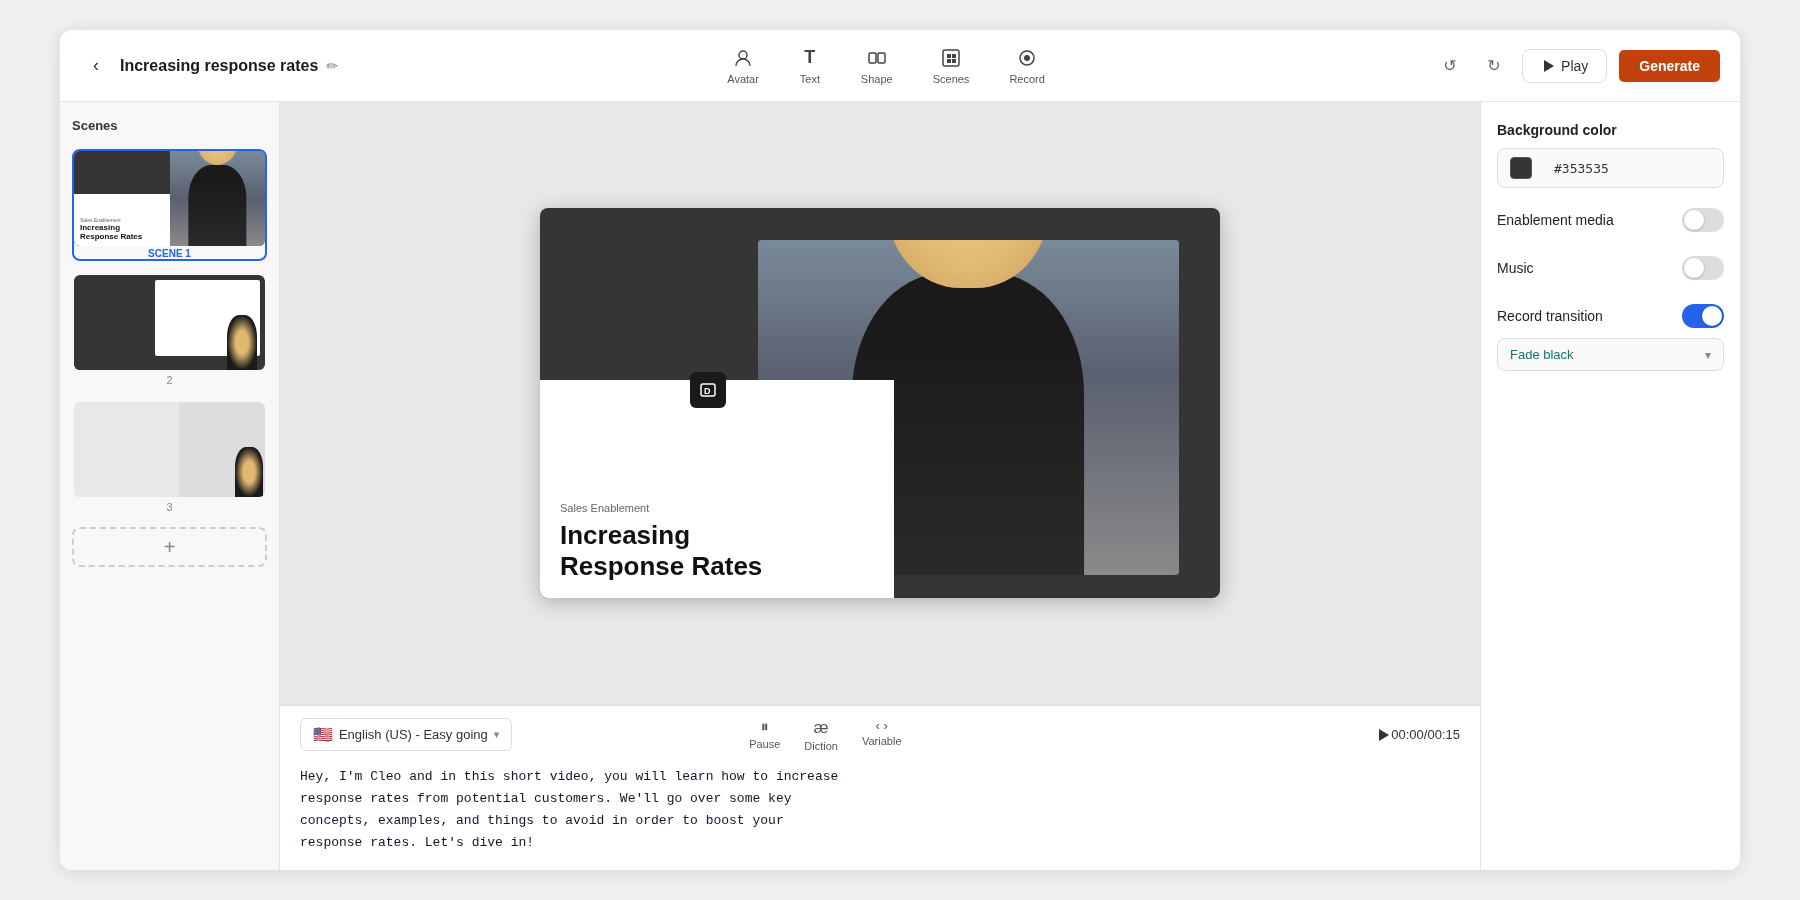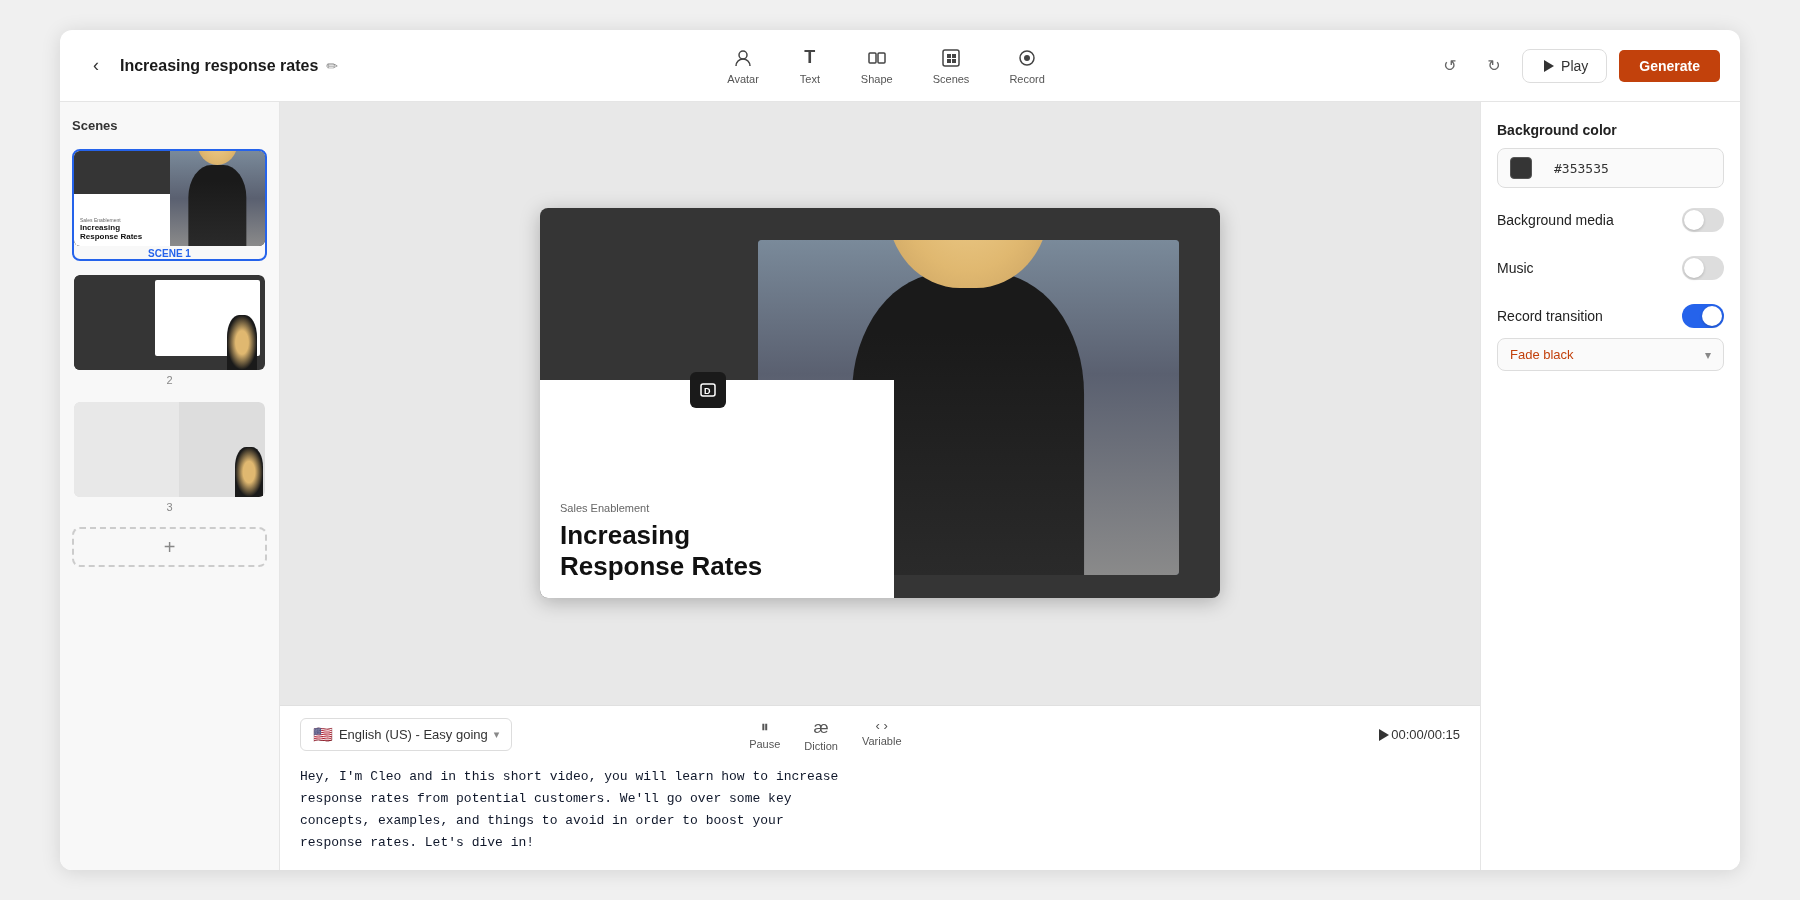--- a/index.html
+++ b/index.html
@@ -433,21 +433,21 @@
       align-items: center;
       justify-content: space-between;
       padding: 8px 12px;
       border: 1px solid #ddd;
       border-radius: 8px;
       background: #fafafa;
       cursor: pointer;
     }
     .dropdown-value {
       font-size: 13px;
-      color: #c2410c;
+      color: #0f766e;
     }
     .dropdown-arrow {
       font-size: 12px;
       color: #888;
     }
 
     
     .scene-thumb-2 .scene-thumb-inner {
       background: #353535;
       position: relative;
@@ -682,21 +682,21 @@
       <div>
         <div class="panel-section-title">Background color</div>
         <div class="color-picker-row">
           <div class="color-swatch"></div>
           <span class="color-value">#353535</span>
         </div>
       </div>
 
       <div>
         <div class="toggle-row">
-          <span class="toggle-label">Background media</span>
+          <span class="toggle-label">Enablement media</span>
           <div class="toggle">
             <div class="toggle-knob"></div>
           </div>
         </div>
       </div>
 
       <div>
         <div class="toggle-row">
           <span class="toggle-label">Music</span>
           <div class="toggle">

